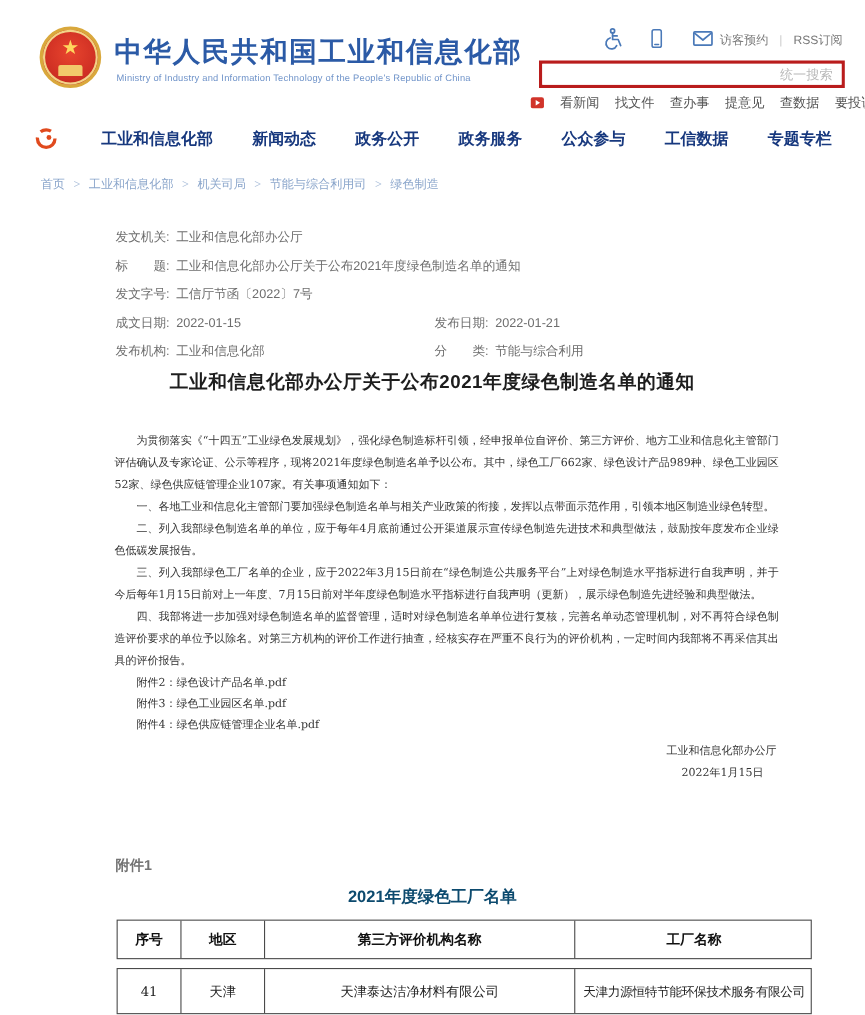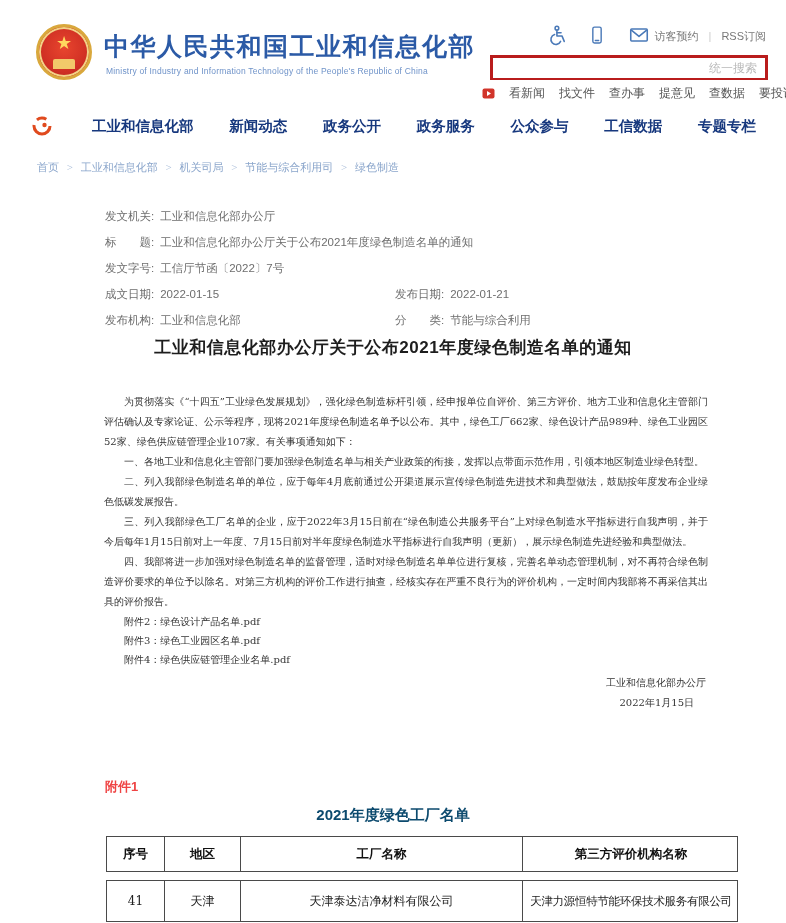--- a/index.html
+++ b/index.html
@@ -61,21 +61,21 @@
   .doc-title { position:absolute; top:336px; left:0; width:786px; text-align:center;
     font-size:17px; font-weight:bold; color:#1d1d1d; letter-spacing:0.5px; }
   .doc-body { position:absolute; top:392px; left:104px; width:604px;
     font-family:"DejaVu Serif","Liberation Serif",serif; font-size:10px; color:#333; }
   .doc-body p.para { line-height:20px; text-indent:2em; text-align:justify; }
   .doc-body p.attach { line-height:19px; text-indent:2em; cursor:pointer; }
   .signature { margin-top:4px; text-align:right; line-height:20px; padding-right:2px; }
   .sign-date { text-align:right; line-height:20px; padding-right:14px; }
 
   
-  .appendix-label { position:absolute; top:778px; left:105px; font-size:13px; font-weight:bold; color:#ef4444;text-align:center; }
+  .appendix-label { position:absolute; top:778px; left:105px; font-size:13px; font-weight:bold; color:#737373;text-align:center; }
   .table-title { position:absolute; top:806px; left:0; width:786px; text-align:center;
     font-size:15px; font-weight:bold; color:#0c4a6e; }
   .gf-table { position:absolute; left:106px; width:632px; display:grid;
     grid-template-columns:58px 76px 282px 216px; border:1.5px solid #4a4a4a; }
   .gf-table.head { top:836px; height:36px; }
   .gf-table.data { top:880px; height:42px; }
   .gf-cell { display:flex; align-items:center; justify-content:center;
     border-right:1px solid #4a4a4a; overflow:hidden; white-space:nowrap; }
   .gf-cell:last-child { border-right:none; }
   .gf-table.head .gf-cell { font-size:12.5px; font-weight:bold; color:#111; }
@@ -220,22 +220,22 @@
   <div class="signature">工业和信息化部办公厅</div>
   <div class="sign-date">2022年1月15日</div>
 </div>
 
 <div class="appendix-label">附件1</div>
 <div class="table-title">2021年度绿色工厂名单</div>
 
 <div class="gf-table head">
   <div class="gf-cell">序号</div>
   <div class="gf-cell">地区</div>
+  <div class="gf-cell">第三方评价机构名称</div>
   <div class="gf-cell">工厂名称</div>
-  <div class="gf-cell">第三方评价机构名称</div>
 </div>
 
 <div class="gf-table data">
   <div class="gf-cell">41</div>
   <div class="gf-cell">天津</div>
   <div class="gf-cell">天津泰达洁净材料有限公司</div>
   <div class="gf-cell">天津力源恒特节能环保技术服务有限公司</div>
 </div>
 
 </body></html>

